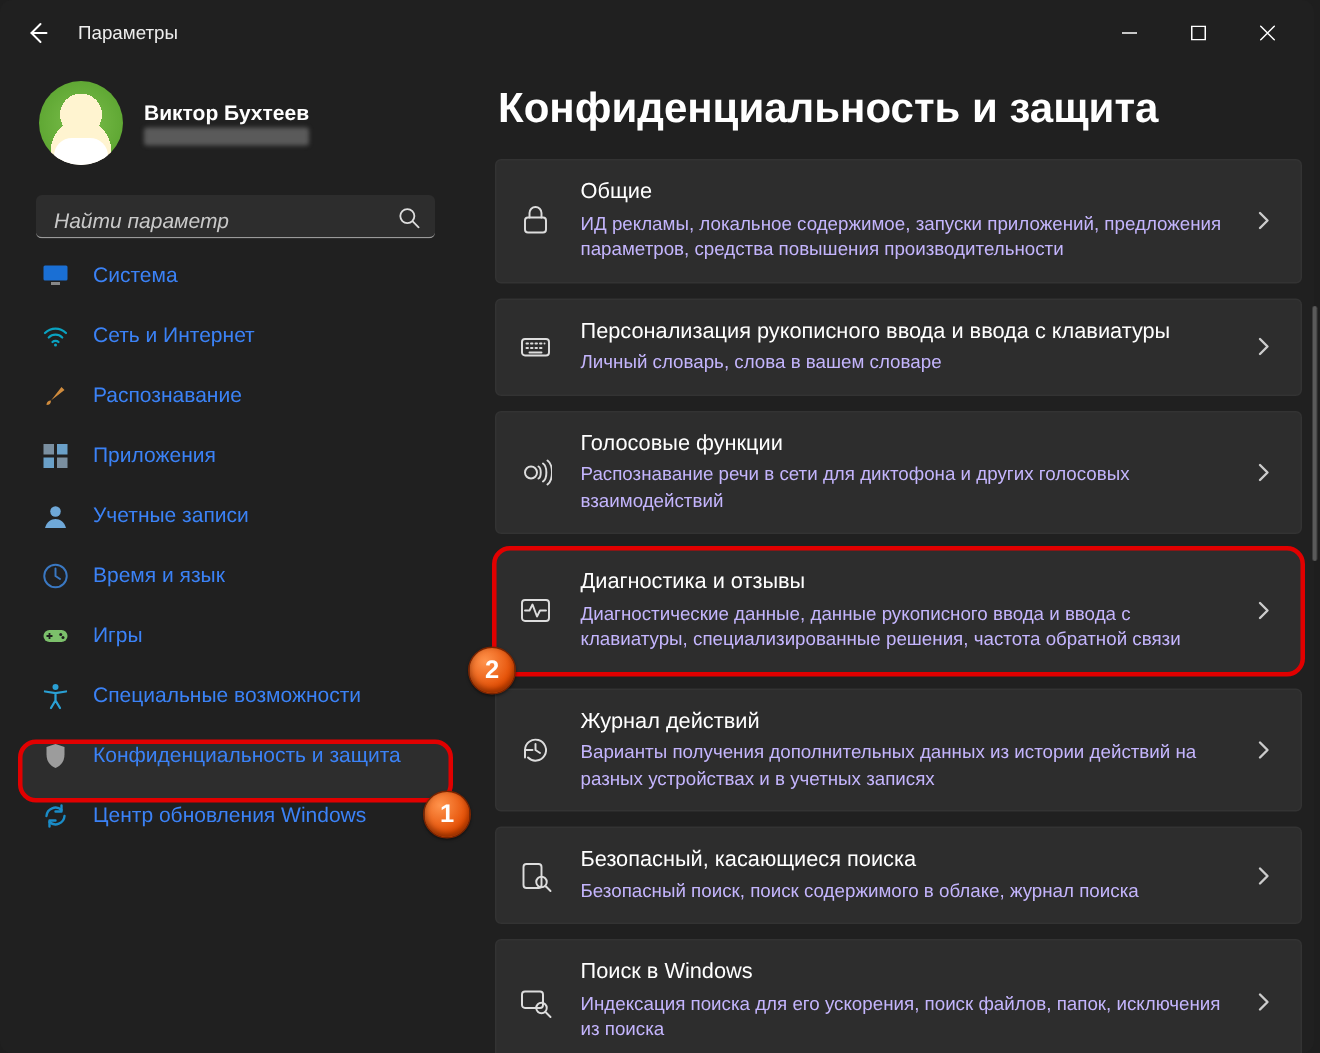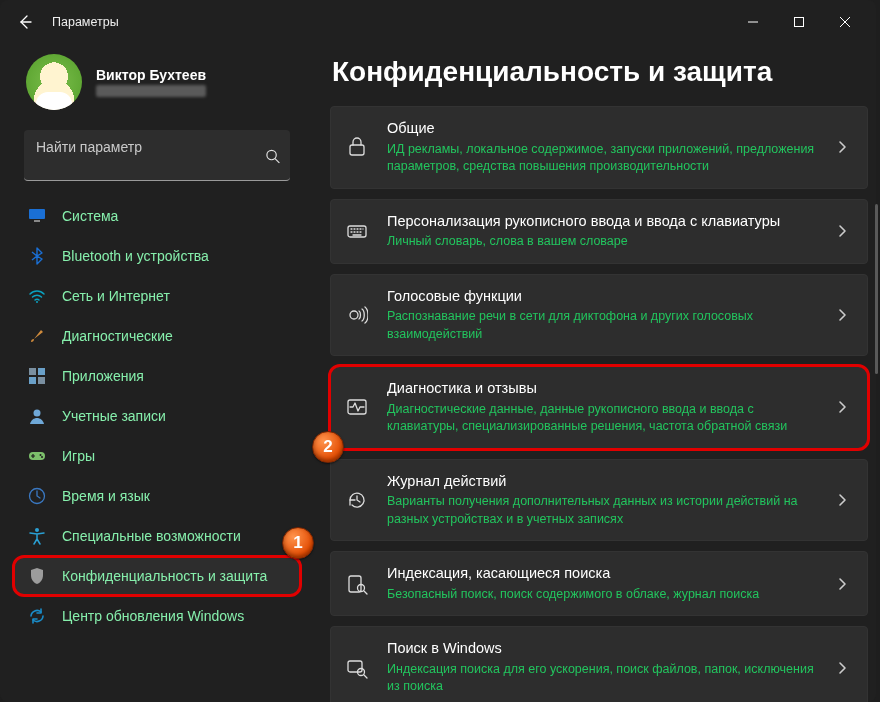--- a/index.html
+++ b/index.html
@@ -88,43 +88,44 @@
     margin: 4px 14px 12px 14px;
     position: relative;
   }
   .search input {
     width: 100%;
     background: #2d2d2d;
     border: none;
     border-bottom: 1px solid #9a9a9a;
     border-radius: 4px;
     color: #fde047;
-    padding: 9px 38px 25px 12px;
+    padding: 9px 38px 3px 12px;
     font-size: 14px;
     outline: none;
+    font-style: italic;
   }
   .search input::placeholder { color: #c9c9c9; }
   .search .sicon {
     position: absolute; right: 10px; top: 50%; transform: translateY(-50%);
     color: #ddd; font-size: 14px;
   }
   .nav {
     display: flex; flex-direction: column;
     gap: 2px;
     padding: 4px 4px;
   }
   .nav-item {
-    display: flex; align-items: center;
+    display: flex; align-items: flex-start;
     gap: 16px;
     height: 38px;
     padding: 0 14px 0 14px;
     border-radius: 4px;
     cursor: pointer;
     font-size: 14px;
-    color: #86efac;
+    color: #3b82f6;
     position: relative;
   }
   .nav-item.selected {
     background: #2d2d2d;
   }
   .nav-icon {
     width: 18px; height: 18px;
     display: inline-flex; align-items:center; justify-content:center;
     flex: 0 0 18px;
   }
@@ -160,21 +161,21 @@
     justify-content: flex-end;
   }
   .card-icon {
     width: 24px; height: 24px;
     flex: 0 0 24px;
     display:flex; align-items:center; justify-content:center;
     color:#eee;
   }
   .card-body { flex: 1; display:flex; flex-direction:column; gap:2px; }
   .card-title { font-size: 14.5px; font-weight: 400; color:#fff; line-height:1.35; }
-  .card-desc { font-size: 12.5px; color: #22c55e; line-height:1.4; }
+  .card-desc { font-size: 12.5px; color: #c4b5fd; line-height:1.4; }
   .chev {
     color:#ccc; font-size:14px;
     flex: 0 0 16px;
     text-align:center;
   }
 
   .hl-red {
     outline: 3px solid #e10000;
     outline-offset: -1px;
     border-radius: 10px;
@@ -257,41 +258,33 @@
               <svg width="18" height="18" viewBox="0 0 18 18">
                 <rect x="1" y="2" width="16" height="10" rx="1" fill="#1a6fd4"></rect>
                 <rect x="6" y="13" width="6" height="2" fill="#888"></rect>
               </svg>
             </span>
   <span>Система</span>
           </div>
           <div class="nav-item">
             <span class="nav-icon">
               <svg width="18" height="18" viewBox="0 0 18 18">
-                <path d="M9 1v16l5-5-5-3 5-3-5-5zM4 5l5 4M4 13l5-4" stroke="#1a6fd4" stroke-width="1.4" fill="none" stroke-linejoin="round"></path>
-              </svg>
-            </span>
-  <span>Bluetooth и устройства</span>
-          </div>
-          <div class="nav-item">
-            <span class="nav-icon">
-              <svg width="18" height="18" viewBox="0 0 18 18">
                 <path d="M2 7c4-4 10-4 14 0M4.5 10c2.5-2.5 6.5-2.5 9 0M7 13c1-1 3-1 4 0" stroke="#0aa2c0" stroke-width="1.5" fill="none" stroke-linecap="round"></path>
                 <circle cx="9" cy="15" r="1" fill="#0aa2c0"></circle>
               </svg>
             </span>
   <span>Сеть и Интернет</span>
           </div>
           <div class="nav-item">
             <span class="nav-icon">
               <svg width="18" height="18" viewBox="0 0 18 18">
                 <path d="M3 15c0-2 1-3 3-3l7-9 2 2-9 7c0 2-1 3-3 3z" fill="#d08b3c"></path>
               </svg>
             </span>
-  <span>Диагностические</span>
+  <span>Распознавание</span>
           </div>
           <div class="nav-item">
             <span class="nav-icon">
               <svg width="18" height="18" viewBox="0 0 18 18">
                 <rect x="1" y="1" width="7" height="7" fill="#7a8fa0"></rect>
                 <rect x="10" y="1" width="7" height="7" fill="#6aa0c8"></rect>
                 <rect x="1" y="10" width="7" height="7" fill="#6aa0c8"></rect>
                 <rect x="10" y="10" width="7" height="7" fill="#7a8fa0"></rect>
               </svg>
             </span>
@@ -302,40 +295,40 @@
               <svg width="18" height="18" viewBox="0 0 18 18">
                 <circle cx="9" cy="6" r="3.5" fill="#6fa8d8"></circle>
                 <path d="M2 17c1-4 4-6 7-6s6 2 7 6z" fill="#6fa8d8"></path>
               </svg>
             </span>
   <span>Учетные записи</span>
           </div>
           <div class="nav-item">
             <span class="nav-icon">
               <svg width="18" height="18" viewBox="0 0 18 18">
+                <circle cx="9" cy="9" r="7.5" stroke="#3a78c2" stroke-width="1.3" fill="none"></circle>
+                <path d="M9 4v5l3 2" stroke="#3a78c2" stroke-width="1.3" fill="none" stroke-linecap="round"></path>
+              </svg>
+            </span>
+  <span>Время и язык</span>
+          </div>
+          <div class="nav-item">
+            <span class="nav-icon">
+              <svg width="18" height="18" viewBox="0 0 18 18">
                 <rect x="1" y="5" width="16" height="8" rx="4" fill="#7cc06b"></rect>
                 <circle cx="12.5" cy="8" r="1" fill="#1e1e1e"></circle>
                 <circle cx="14" cy="10" r="1" fill="#1e1e1e"></circle>
                 <path d="M5 7v4M3 9h4" stroke="#1e1e1e" stroke-width="1.2"></path>
               </svg>
             </span>
   <span>Игры</span>
           </div>
           <div class="nav-item">
             <span class="nav-icon">
               <svg width="18" height="18" viewBox="0 0 18 18">
-                <circle cx="9" cy="9" r="7.5" stroke="#3a78c2" stroke-width="1.3" fill="none"></circle>
-                <path d="M9 4v5l3 2" stroke="#3a78c2" stroke-width="1.3" fill="none" stroke-linecap="round"></path>
-              </svg>
-            </span>
-  <span>Время и язык</span>
-          </div>
-          <div class="nav-item">
-            <span class="nav-icon">
-              <svg width="18" height="18" viewBox="0 0 18 18">
                 <circle cx="9" cy="3" r="2" fill="#2aa0d4"></circle>
                 <path d="M2 6l7 1 7-1M9 7v5m0 0l-3 5m3-5l3 5" stroke="#2aa0d4" stroke-width="1.5" fill="none" stroke-linecap="round"></path>
               </svg>
             </span>
   <span>Специальные возможности</span>
           </div>
           <div class="nav-item selected hl-red" id="nav-selected">
             <span class="nav-icon">
               <svg width="18" height="18" viewBox="0 0 18 18">
                 <path d="M9 1l6 2v5c0 5-3 8-6 9-3-1-6-4-6-9V3l6-2z" fill="#9c9c9c"></path>
@@ -447,21 +440,21 @@
             </div>
             <div class="card">
     <span class="card-icon">
                 <svg width="22" height="22" viewBox="0 0 22 22">
                   <rect x="3" y="3" width="12" height="16" rx="2" stroke="#ddd" stroke-width="1.3" fill="none" stroke-linecap="round" stroke-linejoin="round"></rect>
                   <circle cx="15" cy="15" r="3.5" stroke="#ddd" stroke-width="1.3" fill="none" stroke-linecap="round" stroke-linejoin="round"></circle>
                   <path d="M18 18l3 3" stroke="#ddd" stroke-width="1.3" fill="none" stroke-linecap="round" stroke-linejoin="round"></path>
                 </svg>
               </span>
     <span class="card-body">
-      <span class="card-title">Индексация, касающиеся поиска</span>
+      <span class="card-title">Безопасный, касающиеся поиска</span>
       <span class="card-desc">Безопасный поиск, поиск содержимого в облаке, журнал поиска</span>
     </span>
     <span class="chev">
       <svg width="10" height="14" viewBox="0 0 10 14">
                   <path d="M3 2l5 5-5 5" stroke="#ccc" stroke-width="1.6" fill="none" stroke-linecap="round" stroke-linejoin="round"></path>
                 </svg>
     </span>
             </div>
             <div class="card">
     <span class="card-icon">

